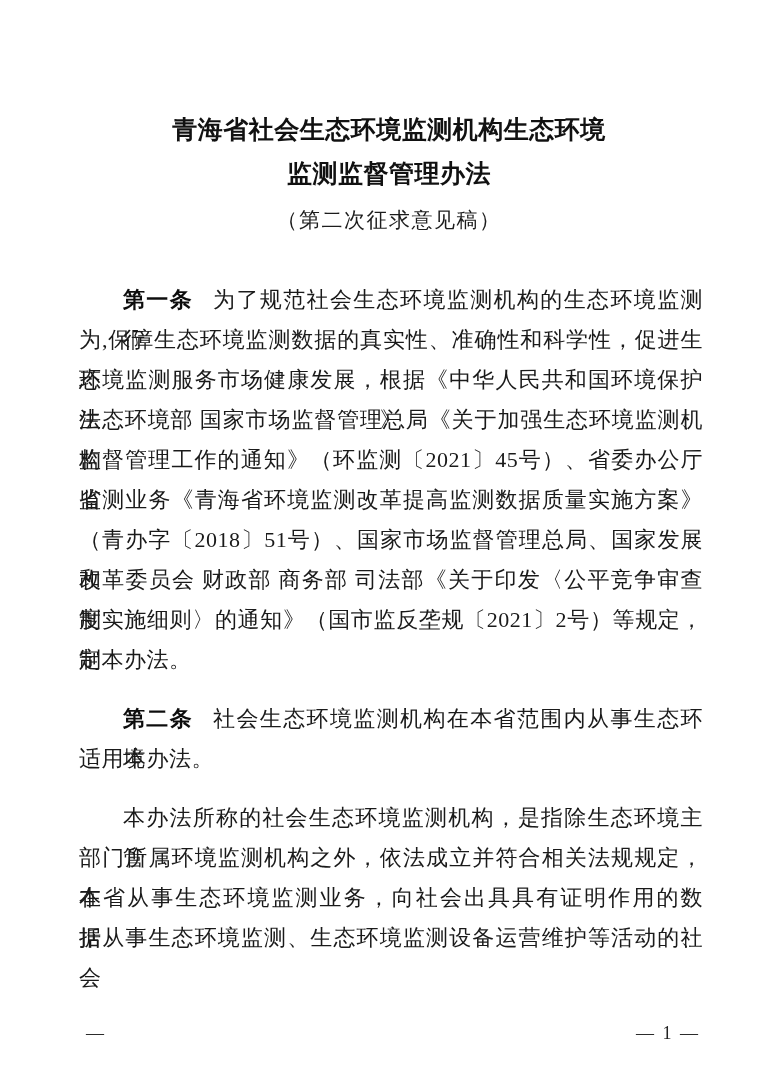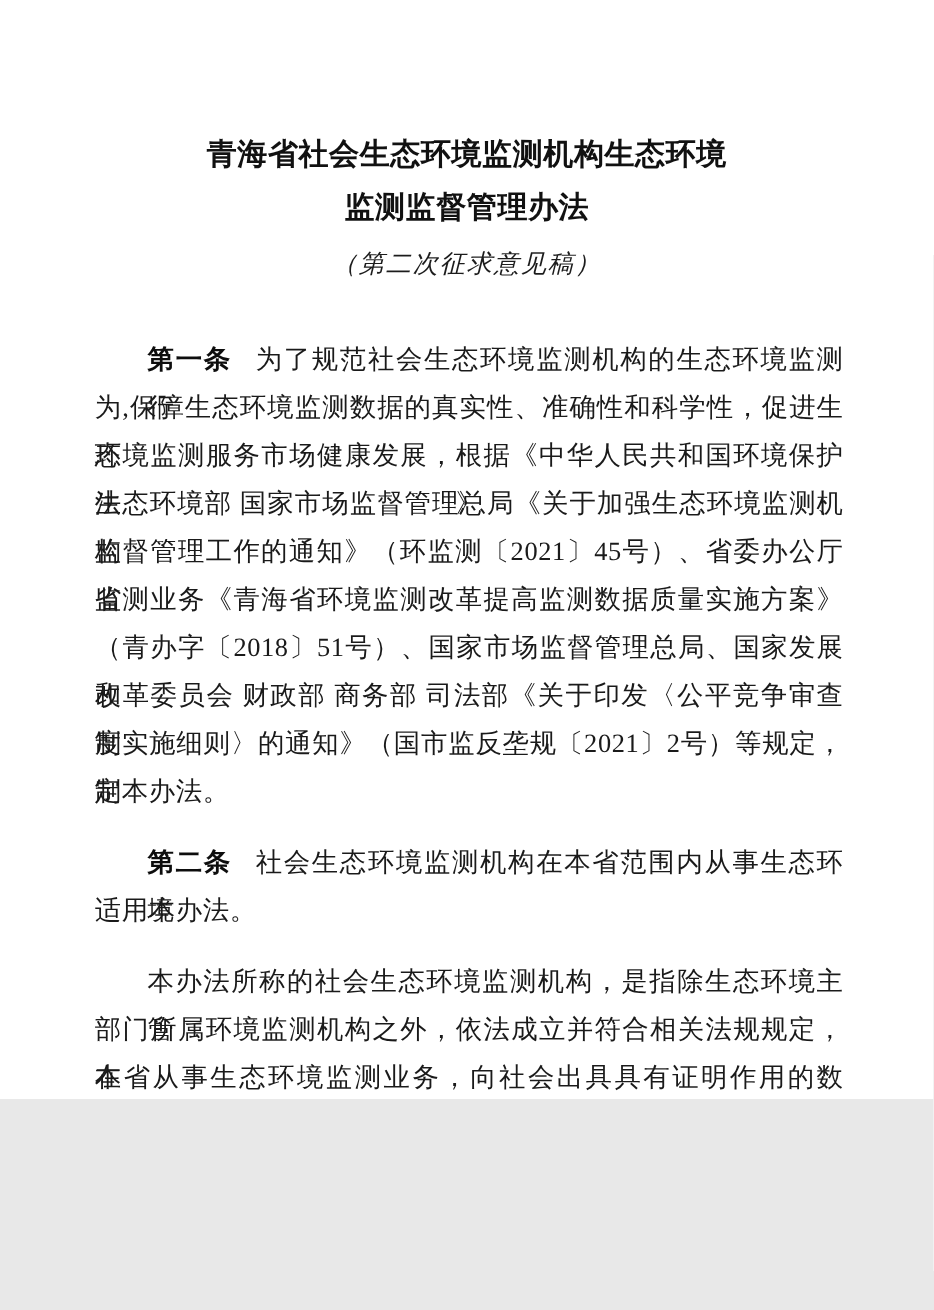--- a/index.html
+++ b/index.html
@@ -2,21 +2,21 @@
 <html lang="zh"><head>
 <meta charset="utf-8">
 <style>
   * { margin: 0; padding: 0; box-sizing: border-box; }
   html, body { background: #e8e8e8; }
   body { font-family: "Liberation Serif", "DejaVu Serif", serif; }
 
   .page {
     position: relative;
     width: 778px;
-    height: 916px;
+    height: 1092px;
     margin: 0 auto;
     background: #ffffff;
     color: #1c1c1c;
     overflow: hidden;
   }
 
   .title-block {
     padding-top: 108px;
     text-align: center;
   }
@@ -26,21 +26,20 @@
     font-weight: 700;
     letter-spacing: 0.5px;
     color: #111;
   }
 
   .subtitle {
     margin-top: 8px;
     text-align: center;
     font-size: 21px;
     line-height: 32px;
-    font-style: italic;
     letter-spacing: 1.5px;
     color: #1c1c1c;
   }
 
   .doc-body {
     margin: 44px 75px 0 79px;
     width: 624px;
     font-size: 22px;
     letter-spacing: 0.5px;
     color: #1a1a1a;

